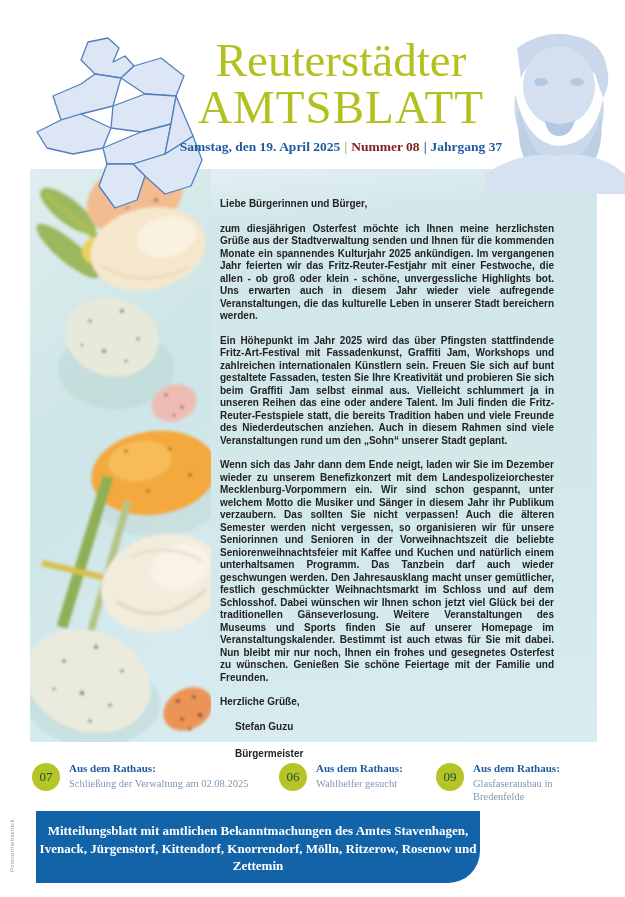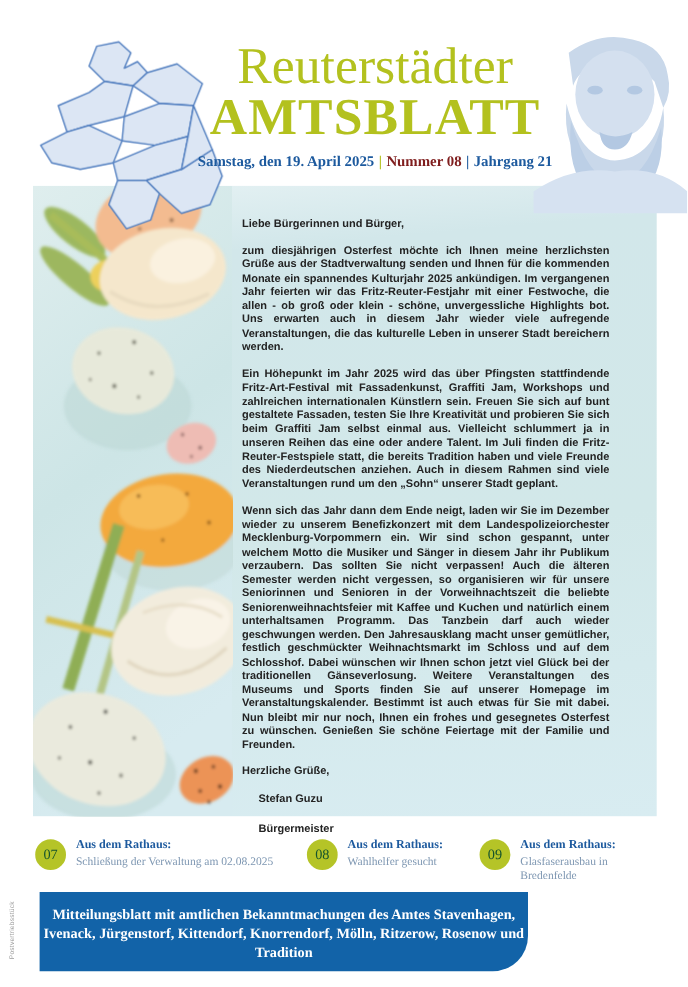--- a/index.html
+++ b/index.html
@@ -2,21 +2,21 @@
 <html><head>
 <meta charset="utf-8">
 <style>
   html,body{margin:0;padding:0;background:#ffffff;}
   .page{position:relative;width:625px;height:897px;background:#ffffff;overflow:hidden;
         font-family:"Liberation Sans",sans-serif;}
 
   
   .titlebox{position:absolute;left:150px;top:36px;width:382px;text-align:center;z-index:5;}
   .title1{font-family:"Liberation Serif",serif;font-size:47px;line-height:48px;color:#b3c11e;}
-  .title2{font-family:"Liberation Serif",serif;font-size:47px;line-height:46px;font-weight:bold;
+  .title2{font-family:"Liberation Serif",serif;font-size:47px;line-height:46px;font-weight:normal;
           letter-spacing:1px;color:#b3c11e;}
   .dateline{position:absolute;left:150px;top:139px;width:382px;text-align:center;z-index:5;
             font-family:"Liberation Serif",serif;font-weight:bold;font-size:13.5px;color:#1d5a9e;}
   .dateline .sep-y{color:#b3c11e;padding:0 4px;}
   .dateline .sep-b{color:#1d5a9e;padding:0 4px;}
   .dateline .issue{color:#7f1d1d;}
   .map{position:absolute;left:33px;top:36px;width:172px;height:190px;z-index:4;}
   .portrait{position:absolute;right:0;top:24px;width:150px;height:170px;z-index:3;}
 
   
@@ -67,21 +67,21 @@
         <polygon points="143,60 160,100 132,118 138,88"></polygon>
       </g>
     </svg>
   </div>
 
   <div class="titlebox">
     <div class="title1">Reuterstädter</div>
     <div class="title2">AMTSBLATT</div>
   </div>
 
-  <div class="dateline"><span>Samstag, den 19. April 2025</span><span class="sep-y">|</span><span class="issue">Nummer 08</span><span class="sep-b">|</span><span>Jahrgang 21</span></div>
+  <div class="dateline"><span>Samstag, den 19. April 2025</span><span class="sep-y">|</span><span class="issue">Nummer 08</span><span class="sep-b">|</span><span>Jahrgang 37</span></div>
 
   <div class="portrait">
     <svg width="150" height="170" viewBox="0 0 150 170" xmlns="http://www.w3.org/2000/svg">
       <g fill="#c9d8ea">
         <path d="M42,24 Q70,4 100,12 Q128,18 132,44 Q136,60 128,74 L120,50 Q100,30 70,34 Q52,38 46,54 Z"></path>
         <ellipse cx="84" cy="62" rx="36" ry="40" fill="#d4e0ef"></ellipse>
         <path d="M40,70 Q36,110 60,130 Q84,148 112,128 Q132,110 128,74 Q120,120 84,122 Q52,120 40,70 Z"></path>
         <path d="M44,86 Q60,140 84,142 Q112,140 126,92 Q130,130 110,150 Q86,166 60,150 Q40,132 44,86 Z" fill="#bccfe6"></path>
         <path d="M70,96 Q84,104 100,96 Q96,112 84,112 Q72,112 70,96 Z" fill="#b3c8e2"></path>
         <path d="M10,150 Q46,126 84,132 Q122,126 150,150 L150,170 L10,170 Z" fill="#d6e2f1"></path>
@@ -188,35 +188,35 @@
 
   <div class="teasers">
     <div class="teaser t1">
       <div class="badge">07</div>
       <div class="ttext">
         <div class="tcat">Aus dem Rathaus:</div>
         <div class="ttitle">Schließung der Verwaltung am 02.08.2025</div>
       </div>
     </div>
     <div class="teaser t2">
-      <div class="badge">08</div>
+      <div class="badge">06</div>
       <div class="ttext">
         <div class="tcat">Aus dem Rathaus:</div>
         <div class="ttitle">Wahlhelfer gesucht</div>
       </div>
     </div>
     <div class="teaser t3">
       <div class="badge">09</div>
       <div class="ttext">
         <div class="tcat">Aus dem Rathaus:</div>
         <div class="ttitle">Glasfaserausbau in Bredenfelde</div>
       </div>
     </div>
   </div>
 
   <div class="footer-box">
     <div>Mitteilungsblatt mit amtlichen Bekanntmachungen des Amtes Stavenhagen,</div>
-    <div>Ivenack, Jürgenstorf, Kittendorf, Knorrendorf, Mölln, Ritzerow, Rosenow und Tradition</div>
+    <div>Ivenack, Jürgenstorf, Kittendorf, Knorrendorf, Mölln, Ritzerow, Rosenow und Zettemin</div>
   </div>
 
   <div class="credit">Postvertriebsstück</div>
 
 </div>
 
 </body></html>

